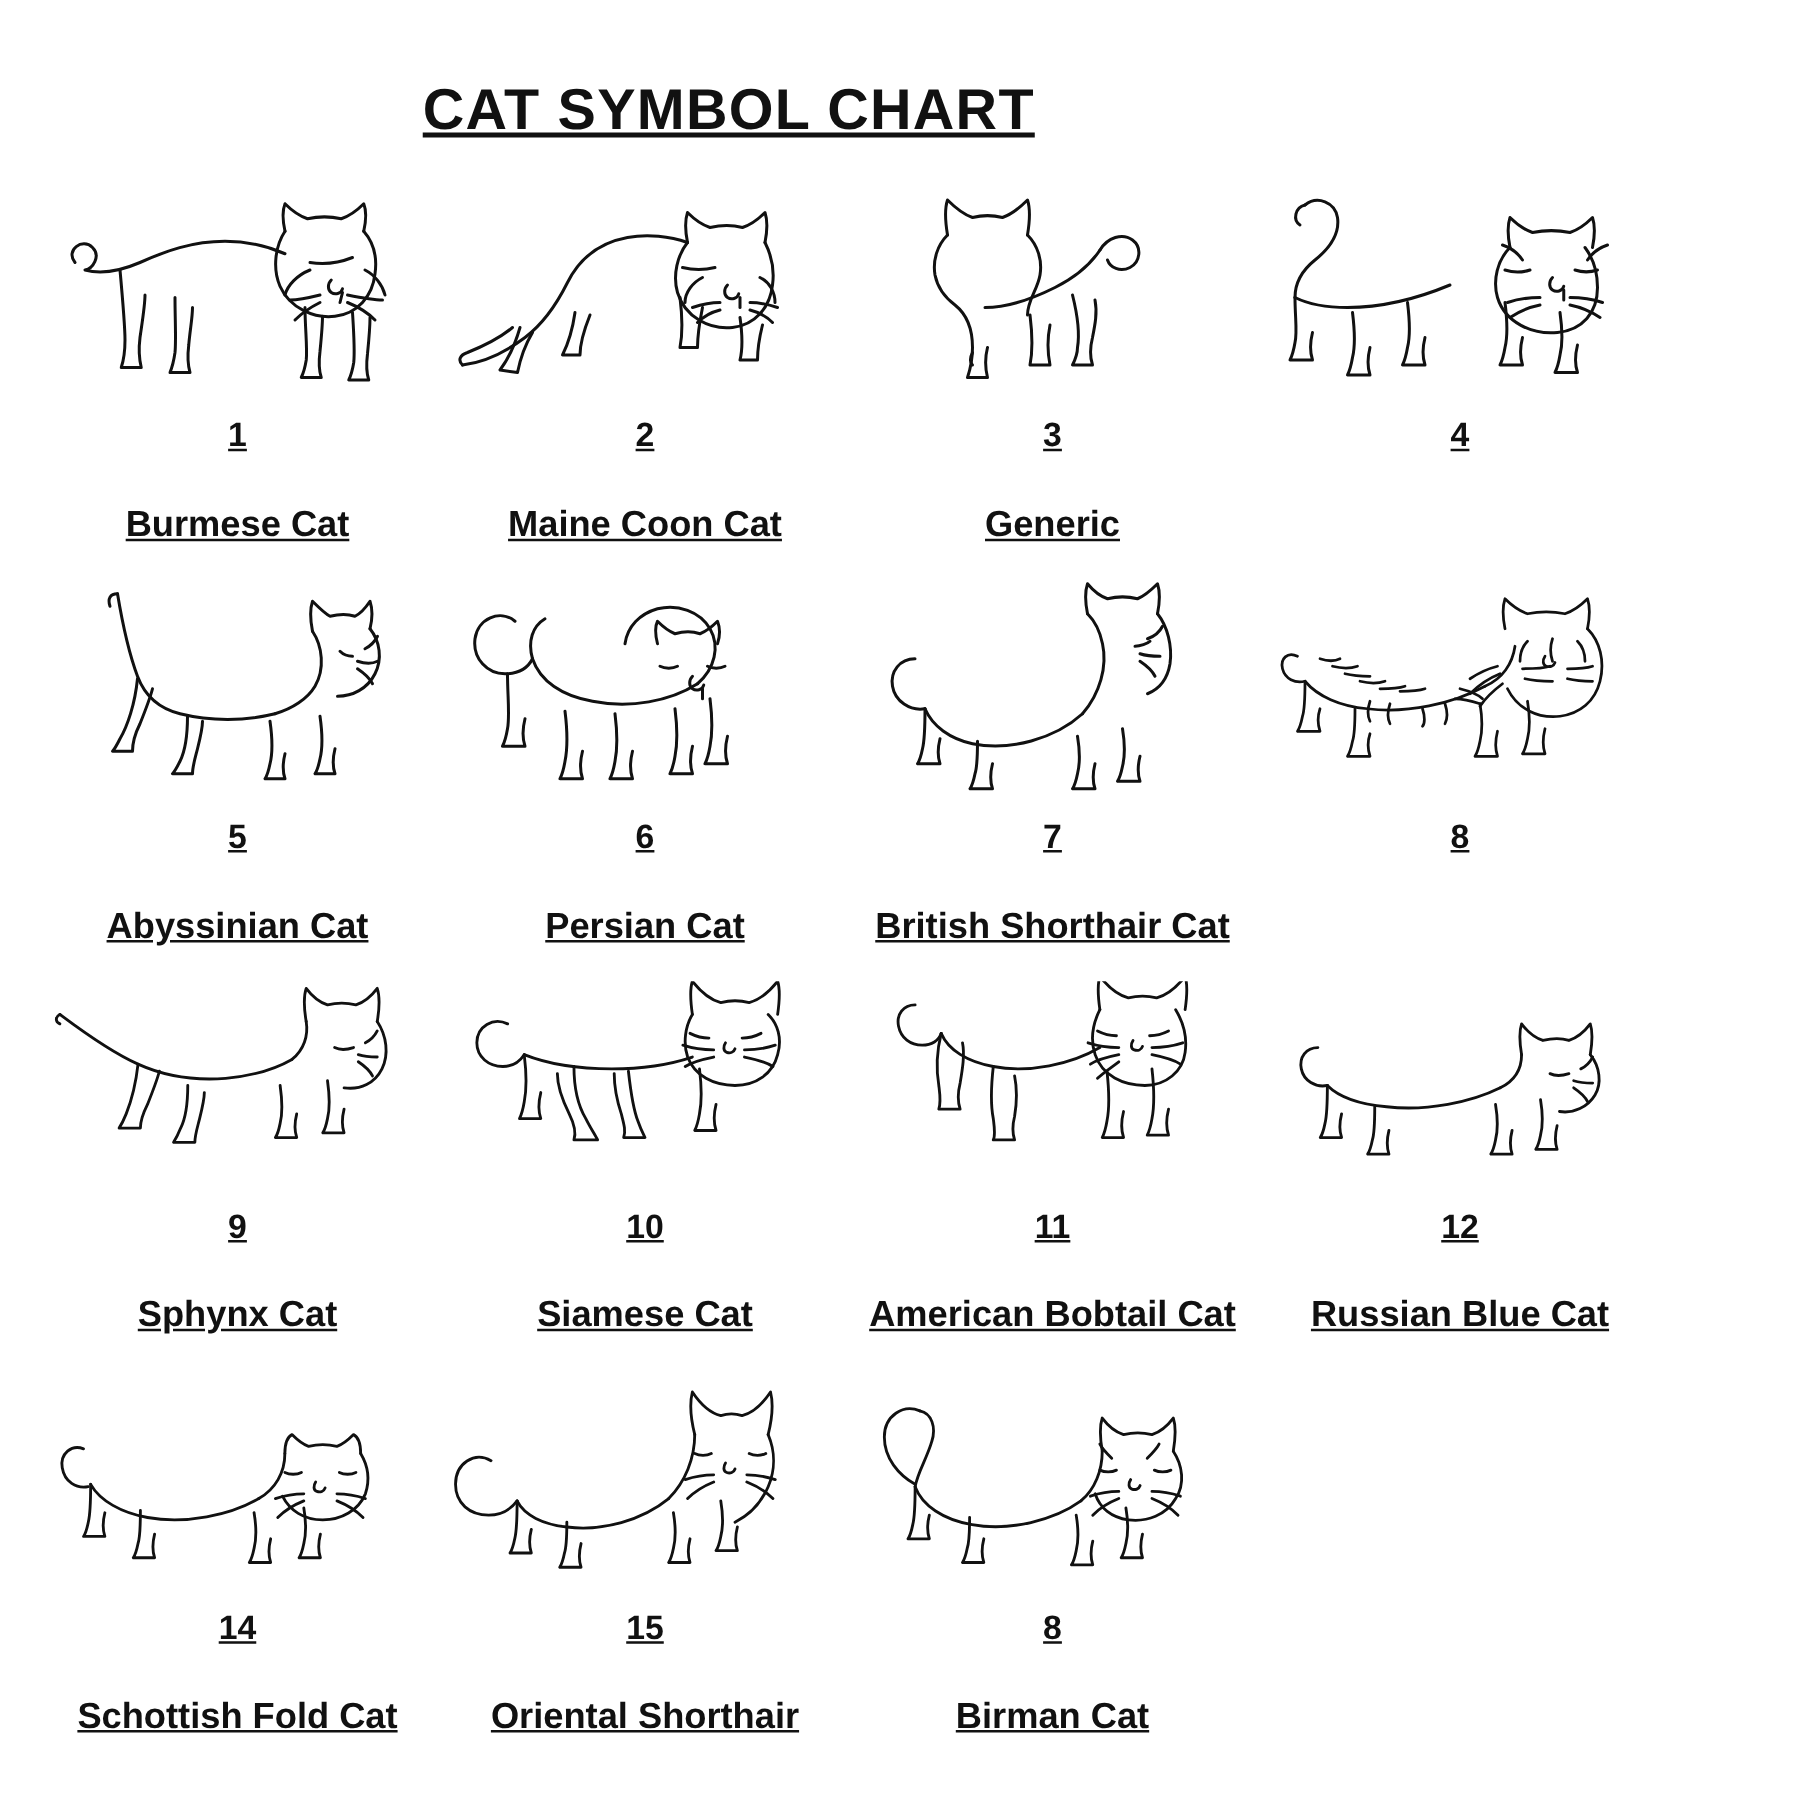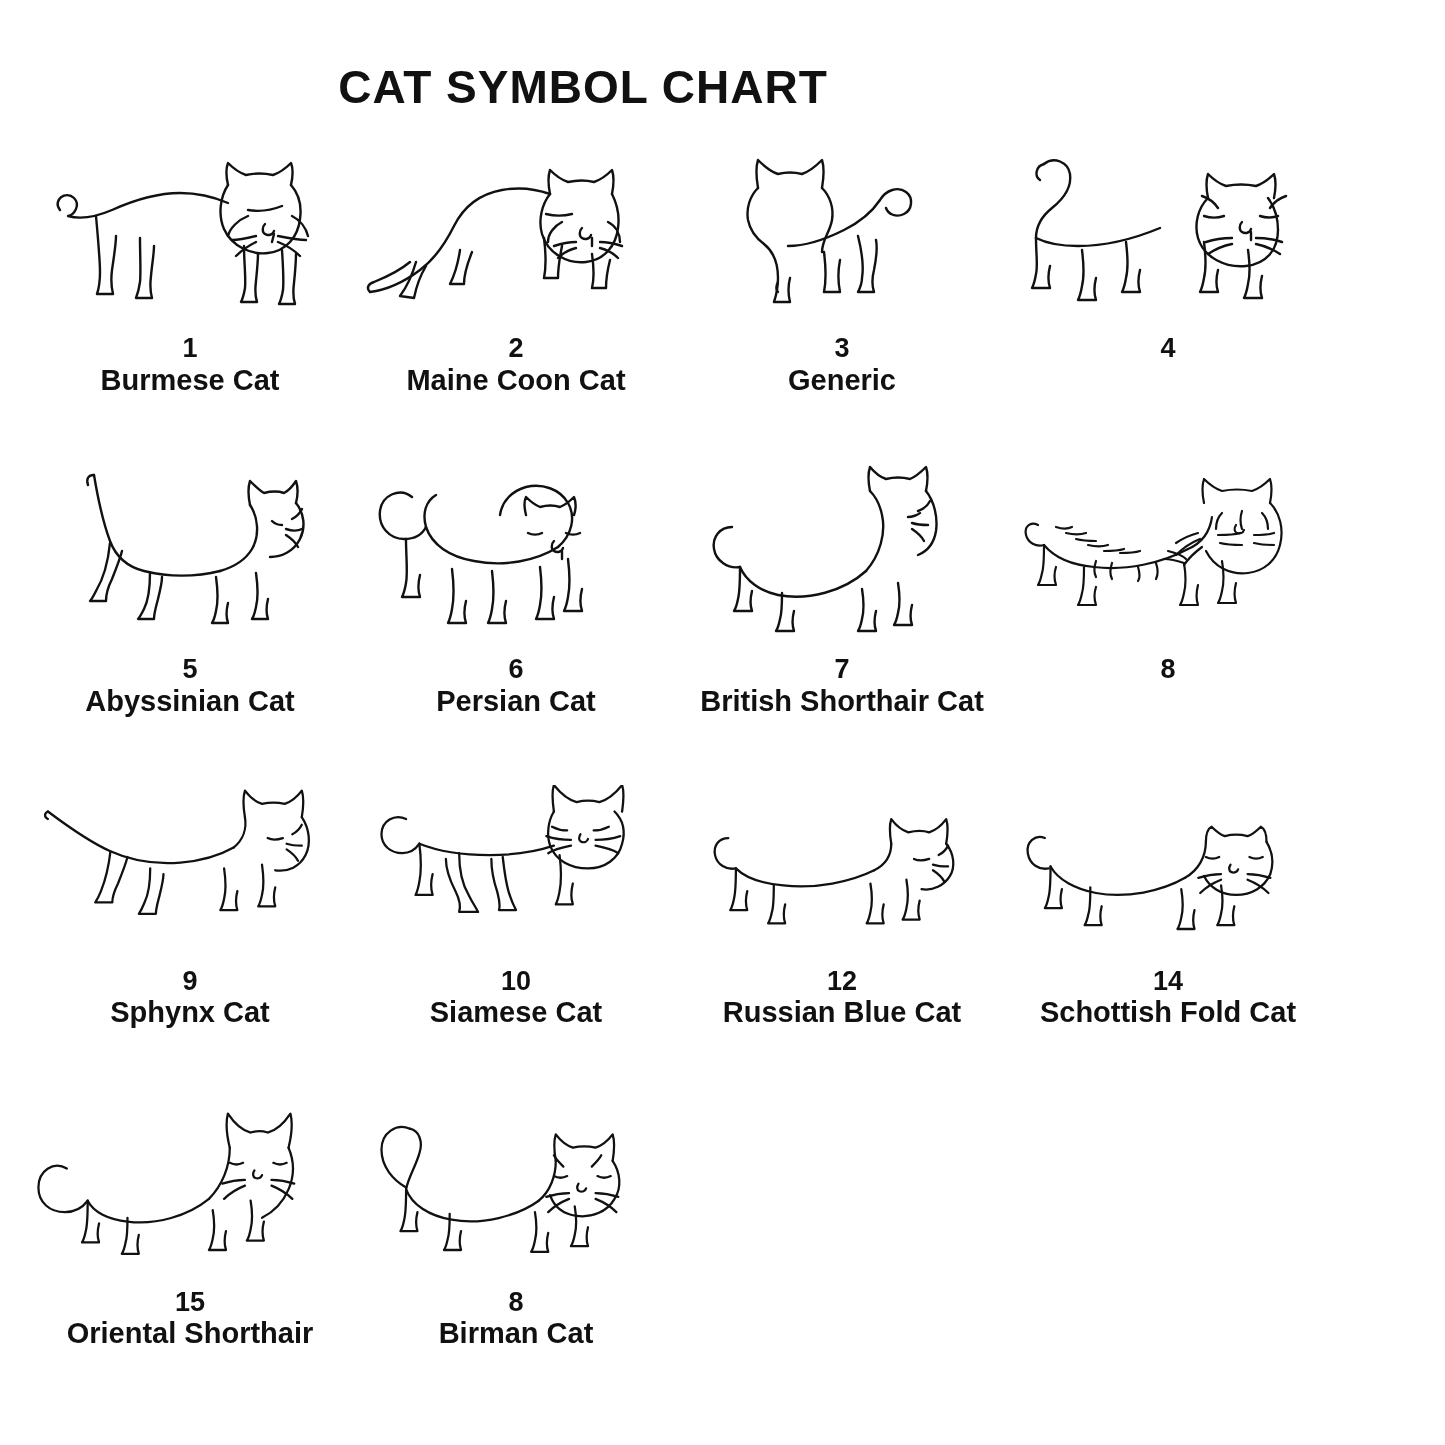--- a/index.html
+++ b/index.html
@@ -14,20 +14,21 @@
     color: #111111;
     overflow: hidden;
   }
   .chart {
     width: 1166px;
     height: 1445px;
     box-sizing: border-box;
     padding: 60px 30px 20px 30px;
     display: flex;
     flex-direction: column;
+    text-decoration: underline;
   }
   .chart-title {
     text-align: center;
     font-size: 46px;
     font-weight: bold;
     letter-spacing: 1px;
     color: #111111;
     margin: 0 0 28px 0;
   }
   .grid {
@@ -60,20 +61,21 @@
     font-weight: bold;
     line-height: 1.1;
     margin-top: 2px;
   }
   .label {
     font-size: 29px;
     font-weight: bold;
     line-height: 1.15;
     text-align: center;
     max-width: 330px;
+    margin-top: 40px;
   }
   .row3 .art, .row4 .art { height: 180px; }
 </style>
 </head>
 <body>
 
 <div class="chart">
 
   <h1 class="chart-title">CAT SYMBOL CHART</h1>
 
@@ -286,20 +288,39 @@
           <path d="M206 74c2 16 2 28 0 38-1 6-2 10-4 14h18c-2-6-2-14 0-22"></path>
           <path d="M214 48c-6 0-12-2-16-4M242 48c6 0 12-2 16-4"></path>
           <path d="M218 58c-10 0-20-2-26-4M218 64c-10 2-18 4-24 8M244 58c10 0 20-2 26-4M244 64c10 2 18 4 24 8"></path>
           <path d="M228 52c-2 3-2 7 1 8 3 1 6 0 7-3"></path>
         </svg>
       </div>
       <div class="num">10</div>
       <div class="label">Siamese Cat</div>
     </div>
 
+    <div class="cell row3">
+      <div class="art">
+        <svg viewBox="0 0 320 190" fill="none" stroke="#111" stroke-width="2.4" stroke-linecap="round" stroke-linejoin="round">
+          <path d="M44 20c-10 0-16 8-14 18 2 10 10 16 20 16 8 0 14-4 16-10"></path>
+          <path d="M66 44c6 14 22 24 44 28 30 6 66-2 90-16"></path>
+          <path d="M200 24c-2-14-2-22 0-28 8 10 16 16 24 18 8-2 16-2 24 0 8-2 16-8 24-18 2 6 2 14 0 28"></path>
+          <path d="M200 24c-6 12-8 26-4 38 6 18 24 26 42 26 18 0 32-12 34-28 2-14-2-26-8-36"></path>
+          <path d="M66 44c-4 16-4 32-2 44 1 8 2 14 0 20h18c-2-6-2-14 0-22 2-12 4-24 2-34"></path>
+          <path d="M110 72c-2 18-2 34 0 44 1 8 2 14 0 18h18c-2-6-2-12 0-20 2-12 2-24 0-34"></path>
+          <path d="M206 76c2 18 2 32 0 42-1 6-2 10-4 14h18c-2-6-2-14 0-22"></path>
+          <path d="M244 74c2 18 2 32 0 42-1 6-2 10-4 14h18c-2-6-2-14 0-22"></path>
+          <path d="M214 46c-6 0-12-2-16-4M242 46c6 0 12-2 16-4"></path>
+          <path d="M216 56c-10 0-20-2-26-4M216 62c-10 2-18 4-24 8M216 68c-8 6-14 10-18 14M244 56c10 0 20-2 26-4M244 62c10 2 18 4 24 8"></path>
+          <path d="M228 50c-2 3-2 7 1 8 3 1 6 0 7-3"></path>
+        </svg>
+      </div>
+      <div class="num">11</div>
+      <div class="label">American Bobtail Cat</div>
+    </div>
 
     <div class="cell row3">
       <div class="art">
         <svg viewBox="0 0 320 190" fill="none" stroke="#111" stroke-width="2.4" stroke-linecap="round" stroke-linejoin="round">
           <path d="M40 56c-10 0-16 8-14 18 2 10 12 16 22 14"></path>
           <path d="M48 88c10 10 28 16 50 18 34 4 72-4 96-16"></path>
           <path d="M194 90c12-6 18-16 18-28"></path>
           <path d="M212 62c-2-12-2-20 0-26 6 8 12 12 18 14 8-2 16-2 22 0 6-2 12-6 18-14 2 6 2 14 0 26"></path>
           <path d="M270 62c8 10 10 24 4 34-6 10-18 16-30 14"></path>
           <path d="M48 88c0 14 0 24-2 32-1 5-2 9-4 12h18c-2-6-2-12 0-20"></path>

